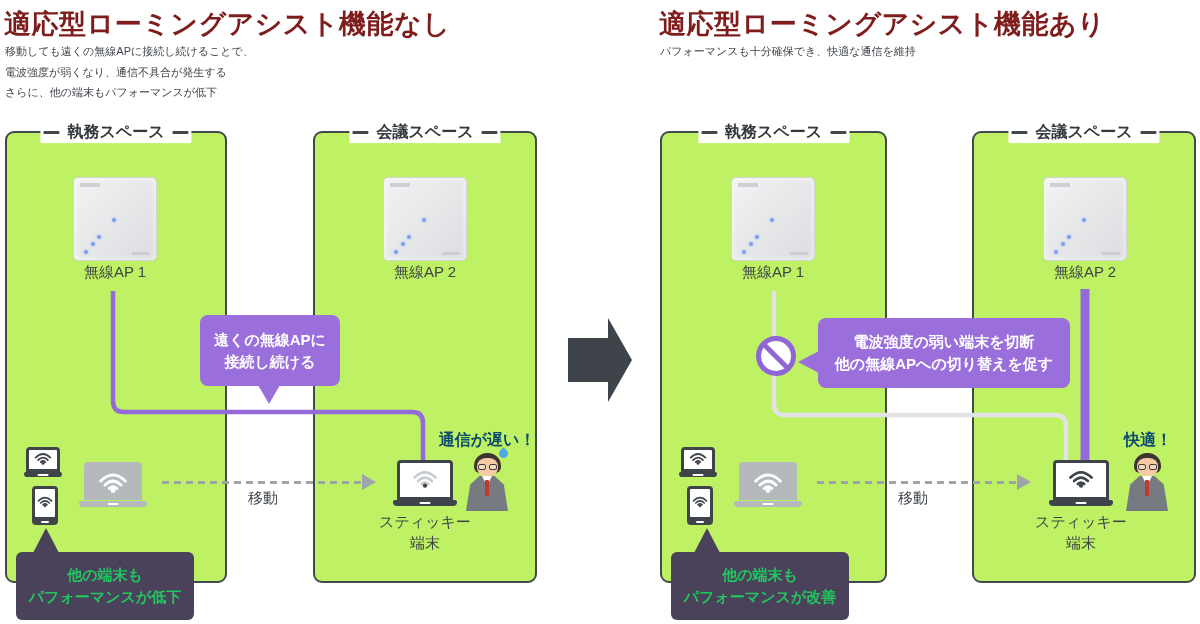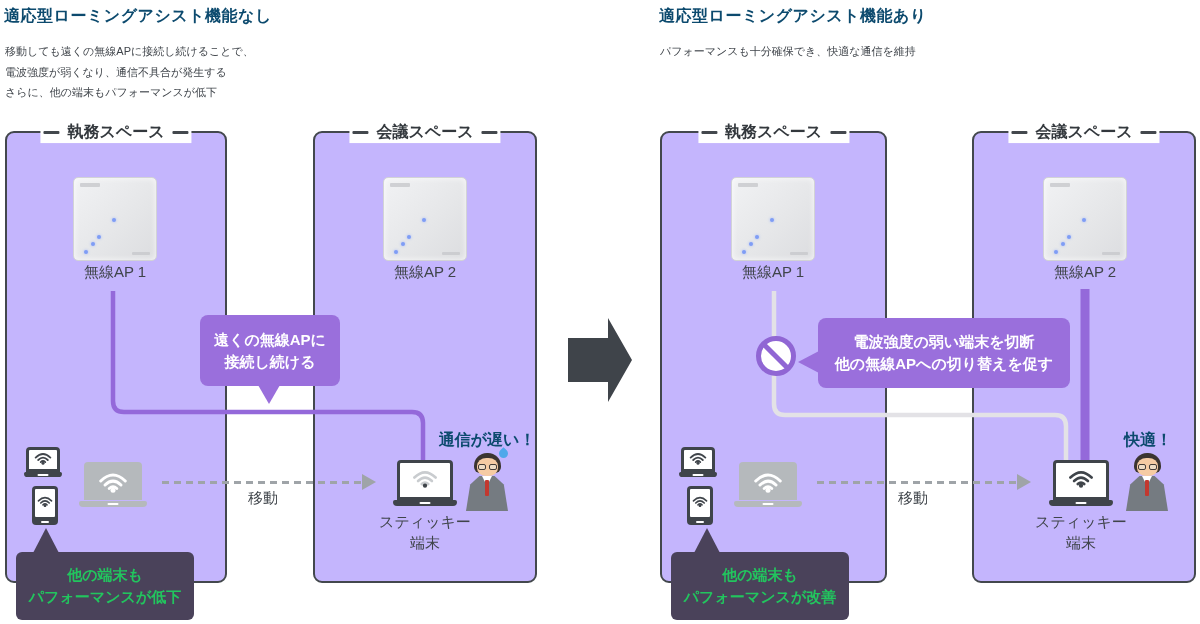--- a/index.html
+++ b/index.html
@@ -1,25 +1,25 @@
 <!DOCTYPE html>
 <html><head>
 <meta charset="utf-8">
 <style>
   html,body{margin:0;padding:0;background:#fff;}
   .canvas{position:relative;width:1200px;height:624px;background:#fff;overflow:hidden;
           font-family:"Liberation Sans","DejaVu Sans",sans-serif;color:#3F444A;}
   i,b,span,div{box-sizing:border-box;}
 
   
-  .panel-title{position:absolute;top:6px;font-size:16px;font-weight:bold;color:#0c4a6e;letter-spacing:.5px;white-space:nowrap;}
+  .panel-title{position:absolute;top:6px;font-size:27px;font-weight:bold;color:#7f1d1d;letter-spacing:.5px;white-space:nowrap;}
   .panel-desc{position:absolute;top:41px;font-size:11px;line-height:20.5px;color:#3F444A;white-space:nowrap;}
 
   
-  .space-box{position:absolute;width:224px;height:452px;top:131px;border:2px solid #43484D;border-radius:9px;background:#c4b5fd;z-index:1;padding-left:12px;}
+  .space-box{position:absolute;width:224px;height:452px;top:131px;border:2px solid #43484D;border-radius:9px;background:#bef264;z-index:1;padding-left:12px;}
   .space-label{position:absolute;top:0;left:50%;transform:translate(-50%,-52%);background:#fff;display:flex;align-items:center;gap:8px;padding:0 3px;white-space:nowrap;}
   .space-label .txt{font-size:16px;font-weight:bold;color:#33383D;}
   .dash{width:16px;height:3px;background:#43484D;border-radius:1px;}
 
   
   .connectors{position:absolute;left:0;top:0;z-index:2;pointer-events:none;}
   .pl{stroke:#9469DA;stroke-width:4.5;fill:none;}
   .gl{stroke:#E3E2E6;stroke-width:4.5;fill:none;}
   .pthick{stroke:#9469DA;stroke-width:9;fill:none;}
 

